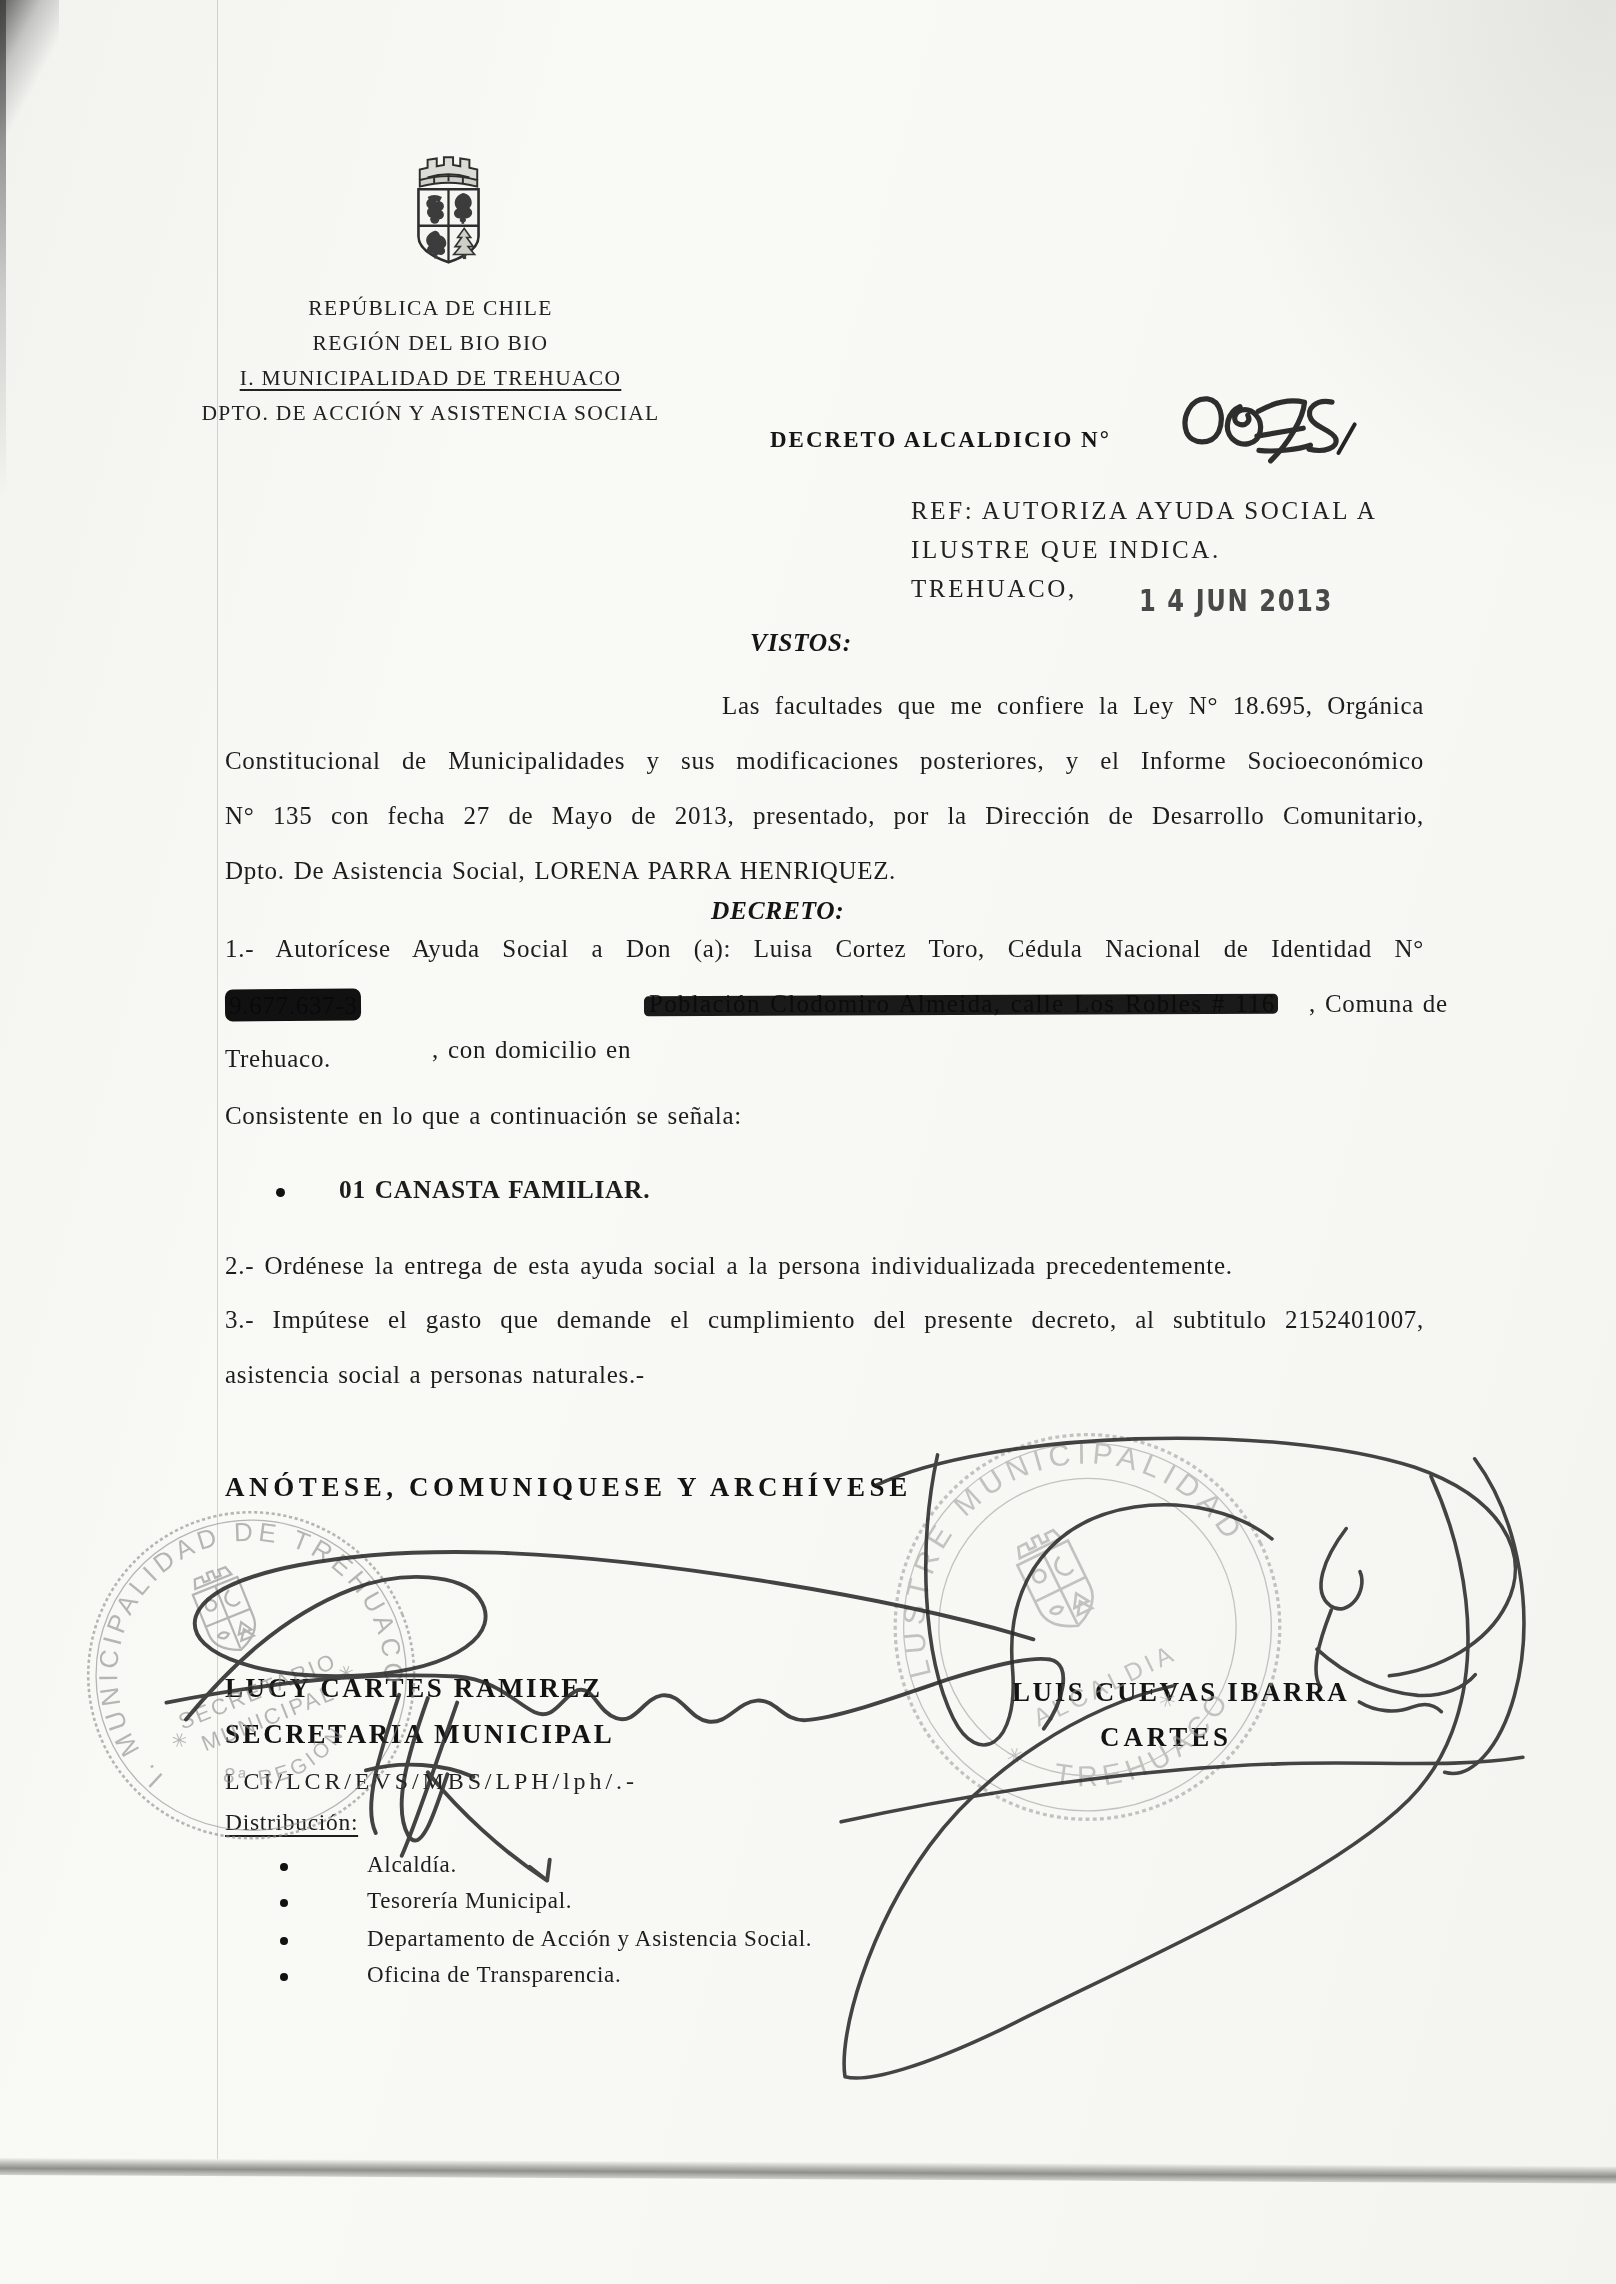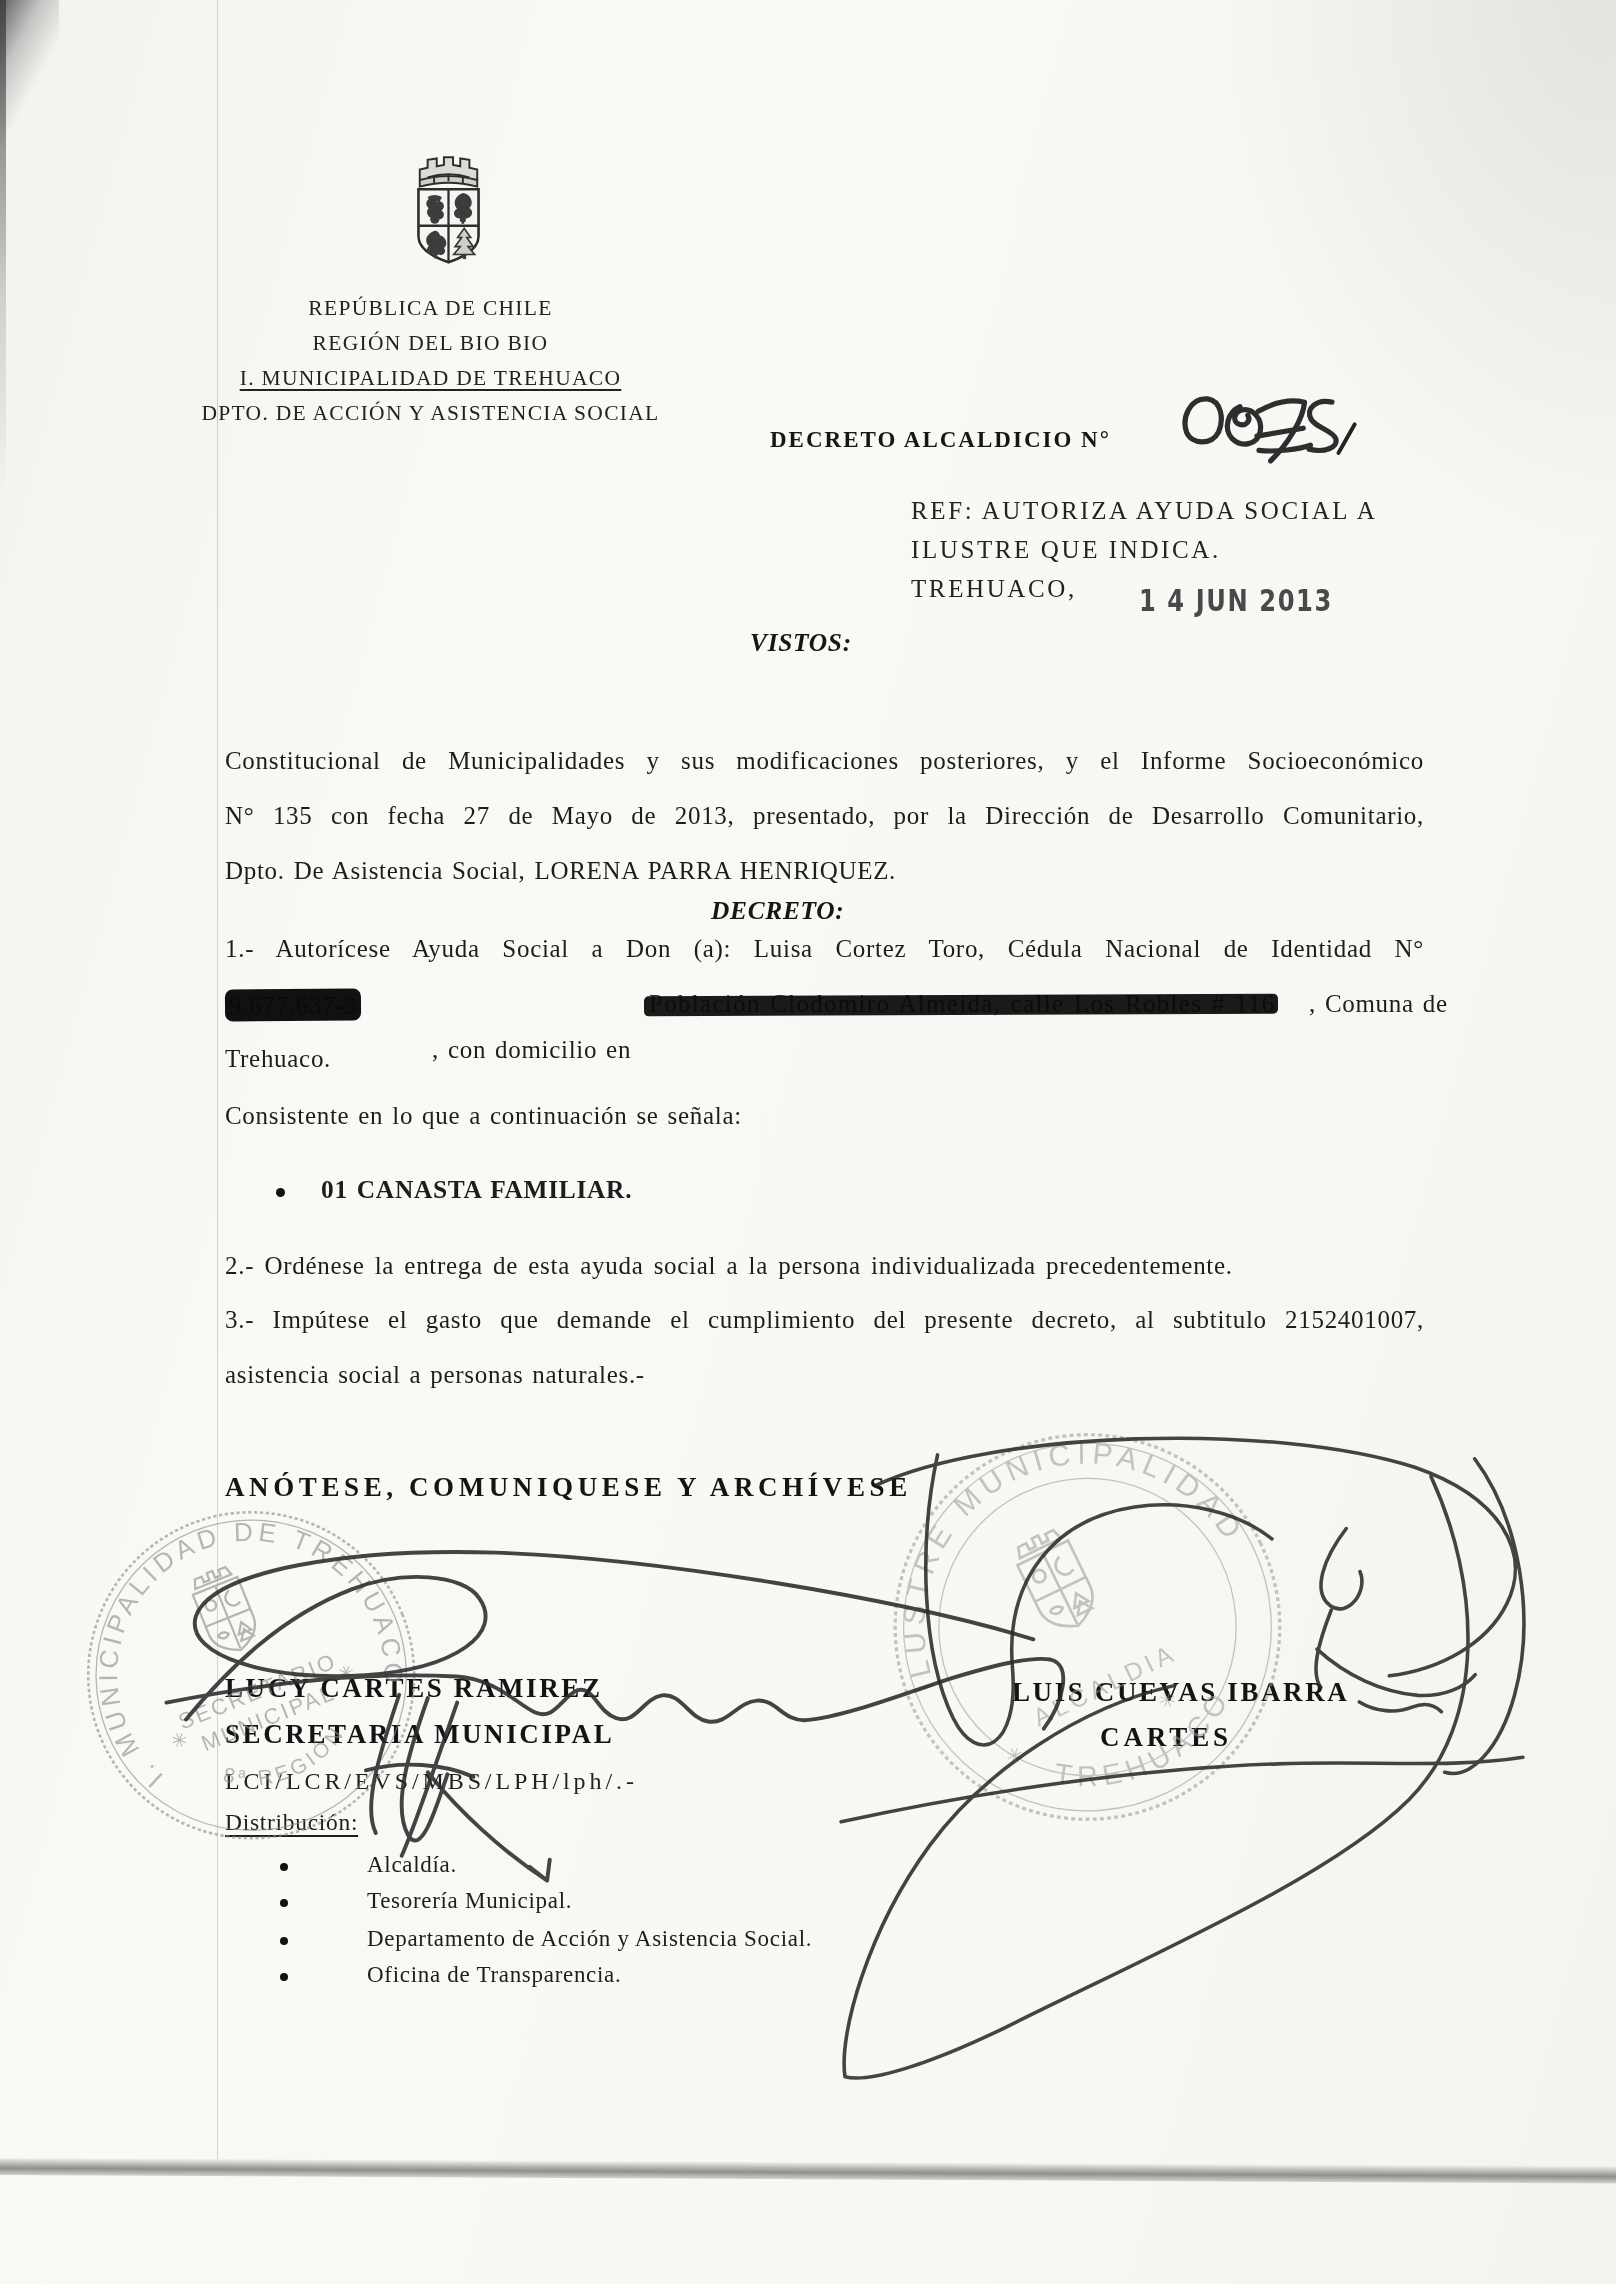--- a/index.html
+++ b/index.html
@@ -132,38 +132,39 @@
 
   <div class="abs" id="ref-block">
     <div>REF: AUTORIZA AYUDA SOCIAL A</div>
     <div>ILUSTRE QUE INDICA.</div>
     <div>TREHUACO,</div>
   </div>
 
   <div class="abs" id="date-stamp">1 4 JUN 2013</div>
 
   <div class="abs label-italic" style="left:750px;top:628px;">VISTOS:</div>
+  <div class="abs body-line jline" style="left:722px;top:692px;width:702px;">Las facultades que me confiere la Ley N° 18.695, Orgánica</div>
   <div class="abs body-line jline" style="top:747px;">Constitucional de Municipalidades y sus modificaciones posteriores, y el Informe Socioeconómico</div>
   <div class="abs body-line jline" style="top:802px;">N° 135 con fecha 27 de Mayo de 2013, presentado, por la Dirección de Desarrollo Comunitario,</div>
   <div class="abs body-line" style="top:857px;">Dpto. De Asistencia Social, LORENA PARRA HENRIQUEZ.</div>
 
   <div class="abs label-italic" style="left:711px;top:896px;">DECRETO:</div>
 
   <div class="abs body-line jline" style="top:935px;">1.-  Autorícese Ayuda Social a Don (a): Luisa Cortez Toro, Cédula Nacional de Identidad N°</div>
 
   <span class="abs redact-full body-line" style="left:229px;top:992px;width:auto;"><span>9.677.637-3</span></span>
   <div class="abs body-line" style="left:432px;top:990px;width:auto;margin-top:46px;">, con domicilio en</div>
   <span class="abs redact-strike body-line" style="left:649px;top:990px;width:auto;letter-spacing:1.3px;"><span>Población Clodomiro Almeida, calle Los Robles # 116</span></span>
   <div class="abs body-line" style="left:1309px;top:990px;width:auto;">, Comuna de</div>
   <div class="abs body-line" style="top:1045px;">Trehuaco.</div>
 
   <div class="abs body-line" style="top:1102px;">Consistente en lo que a continuación se señala:</div>
 
   <div class="abs bullet-dot" style="left:276px;top:1188px;"></div>
-  <div class="abs body-line" style="left:321px;top:1175px;width:auto;font-weight:bold;font-size:25.4px;">01 CANASTA FAMILIAR.</div>
+  <div class="abs body-line" style="left:339px;top:1175px;width:auto;font-weight:bold;font-size:25.4px;">01 CANASTA FAMILIAR.</div>
 
   <div class="abs body-line" style="top:1252px;word-spacing:3.3px;">2.- Ordénese la entrega de esta ayuda social a la persona individualizada precedentemente.</div>
   <div class="abs body-line jline" style="top:1306px;">3.- Impútese el gasto que demande el cumplimiento del presente decreto, al subtitulo 2152401007,</div>
   <div class="abs body-line" style="top:1361px;">asistencia social a personas naturales.-</div>
 
   <div class="abs" id="closing-line">ANÓTESE, COMUNIQUESE Y ARCHÍVESE</div>
 
   <div class="abs sig-name" style="left:225px;top:1673px;">LUCY CARTES RAMIREZ</div>
   <div class="abs sig-name" style="left:225px;top:1719px;">SECRETARIA MUNICIPAL</div>
   <div class="abs sig-name" style="left:1012px;top:1677px;">LUIS CUEVAS IBARRA</div>

